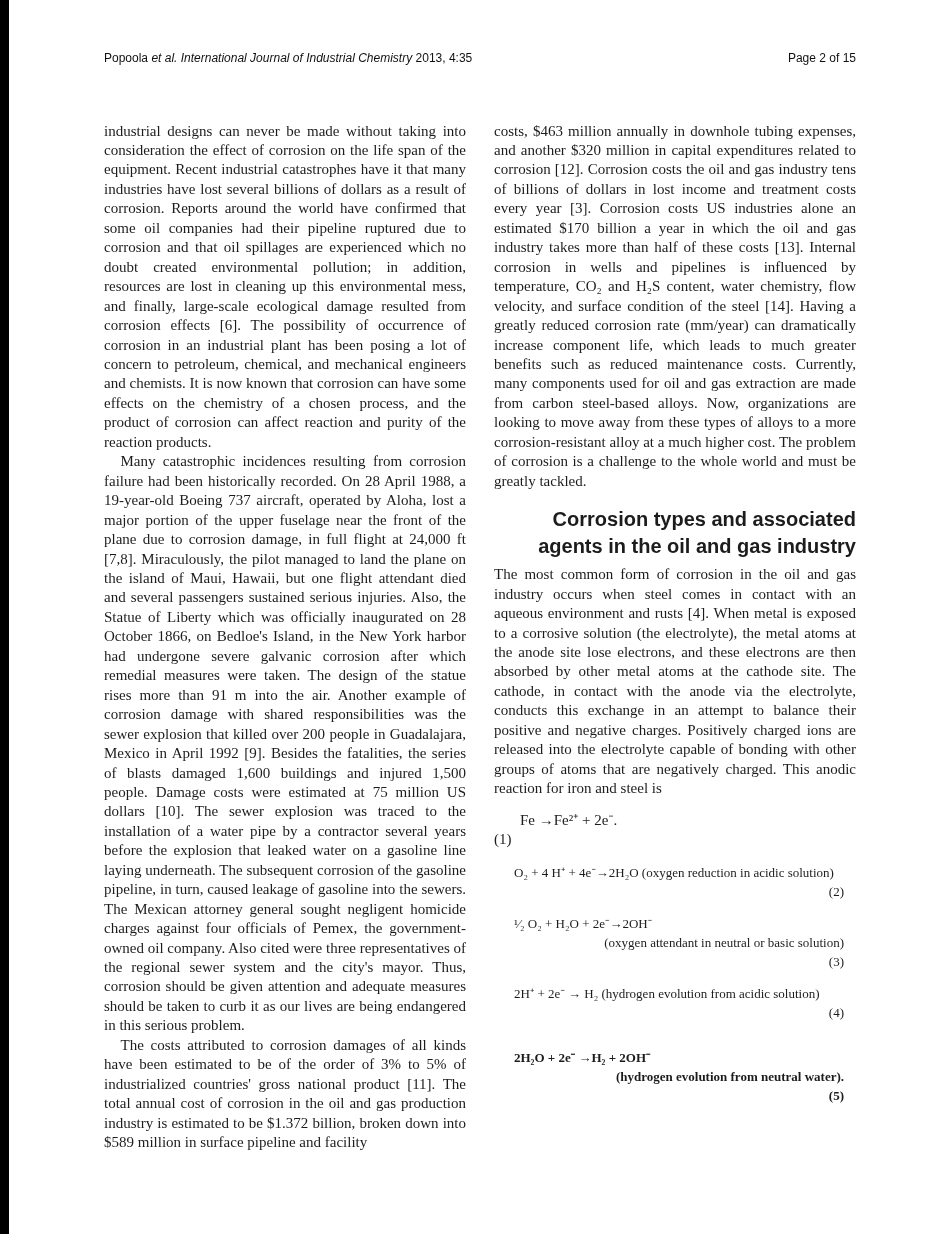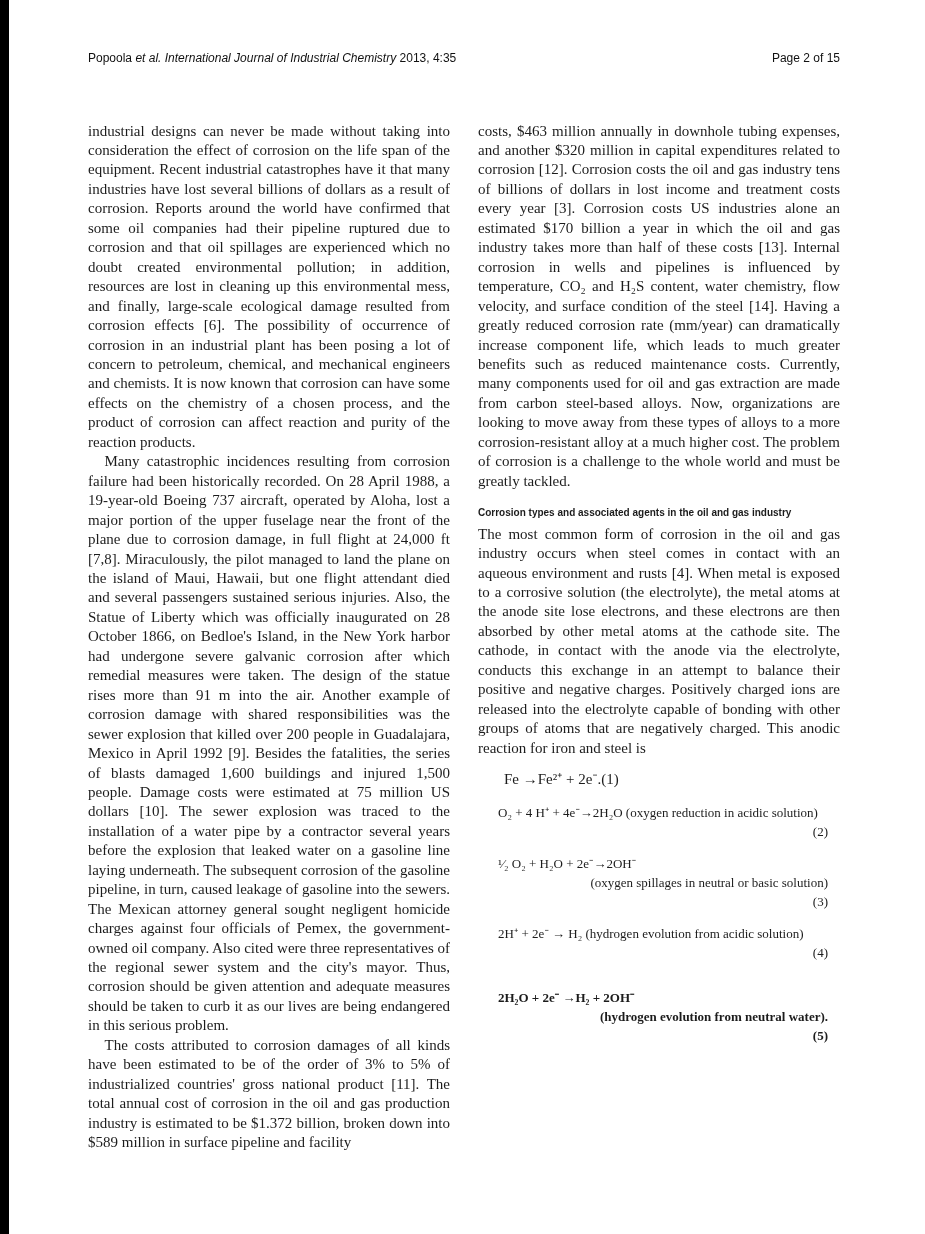--- a/index.html
+++ b/index.html
@@ -10,48 +10,48 @@
     font-family: "Liberation Serif", serif;
     position: relative;
     overflow: hidden;
   }
   .edge-bar {
     position: absolute; left: 0; top: 0;
     width: 9px; height: 1234px;
     background: #000000;
   }
   .page {
-    position: absolute; left: 88px; top: 50px; width: 752px;
+    position: absolute; left: 104px; top: 50px; width: 752px;
   }
   .header {
     display: flex; justify-content: space-between; align-items: flex-start;
     font-family: "Liberation Sans", sans-serif;
     font-size: 12px; line-height: 1.38; color: #111111;
   }
   .cols {
     margin-top: 55px;
     display: flex; gap: 28px;
   }
   .col {
     width: 370px;
     font-size: 15px; line-height: 19.45px;
     text-align: justify;
   }
   .col p { margin: 0; text-indent: 1.1em; }
   .col p.noindent { text-indent: 0; }
   .section-heading {
     font-family: "Liberation Sans", sans-serif;
-    font-weight: bold; font-size: 10px; line-height: 1.35;
-    text-align: left; margin: 15px 0 5px 0;
+    font-weight: bold; font-size: 20px; line-height: 1.35;
+    text-align: right; margin: 15px 0 5px 0;
   }
   .eq { margin: 13px 12px; font-size: 13px; line-height: 19px; text-align: left; }
   .eq .body { white-space: nowrap; display: block; margin-left: 8px; }
   .eq .note { display: block; text-align: right; }
   .eq .num  { display: block; text-align: right; }
-  .eq-inline { display: flex; margin: 12px 0; }
+  .eq-inline { display: flex; justify-content: space-between; margin: 12px 0; flex-direction: column; }
   .eq-inline .body { margin-left: 26px; }
   .eq-last { margin-top: 26px; font-weight: bold; }
 </style>
 </head>
 <body>
 
 <div class="edge-bar"></div>
 
 <div class="page">
 
@@ -83,21 +83,21 @@
       </div>
 
 
       <div class="eq">
         <span class="body">O₂ + 4 H⁺ + 4e⁻→2H₂O (oxygen reduction in acidic solution)</span>
         <span class="num">(2)</span>
       </div>
 
       <div class="eq">
         <span class="body">¹⁄₂ O₂ + H₂O + 2e⁻→2OH⁻</span>
-        <span class="note">(oxygen spillages in neutral or basic solution)</span>
+        <span class="note">(oxygen attendant in neutral or basic solution)</span>
         <span class="num">(3)</span>
       </div>
 
       <div class="eq">
         <span class="body">2H⁺ + 2e⁻ → H₂ (hydrogen evolution from acidic solution)</span>
         <span class="num">(4)</span>
       </div>
 
       <div class="eq eq-last">
         <span class="body">2H₂O + 2e⁻ →H₂ + 2OH⁻</span>

